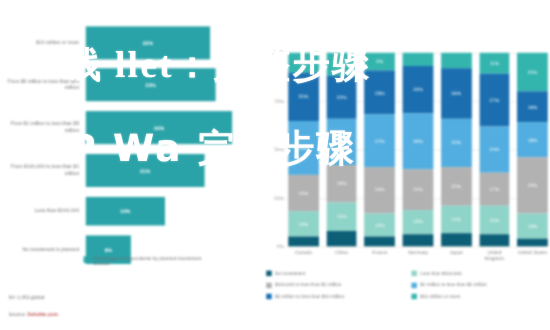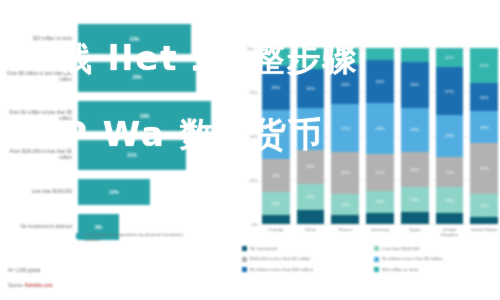--- a/index.html
+++ b/index.html
@@ -54,21 +54,21 @@
   .lg .lt{font-size:4.3px;line-height:5px;color:#6f6f6f;}
 
   
   #overlay{position:absolute;inset:0;pointer-events:none;}
   .ov{
     position:absolute;color:#ffffff;font-weight:bold;
     font-family:"DejaVu Sans",sans-serif;
     white-space:nowrap;
     text-shadow:0 0 2px rgba(255,255,255,.55);
   }
-  #ov1{left:58px;top:36px;font-size:34px;letter-spacing:2px;}
+  #ov1{left:58px;top:36px;font-size:34px;letter-spacing:2px;font-family:Liberation Serif, serif;}
   #ov2{left:62px;top:112px;font-size:34px;letter-spacing:2px;}
   #ov3{left:96px;top:184px;font-size:28px;letter-spacing:2px;}
 </style>
 </head>
 <body>
 
 <div id="figure">
 
   <div id="left-chart">
 
@@ -330,14 +330,14 @@
           <div class="sw" style="background: rgb(51, 181, 174);"></div>
           <div class="lt">$10 million or more</div>
         </div>
       </div>
   </div>
 
 </div>
 
 <div id="overlay">
   <div class="ov" id="ov1">钱        llet：完整步骤</div>
-  <div class="ov" id="ov2">P Wa       数字货币</div>
+  <div class="ov" id="ov2">P Wa       完整步骤</div>
 </div>
 
 </body></html>

